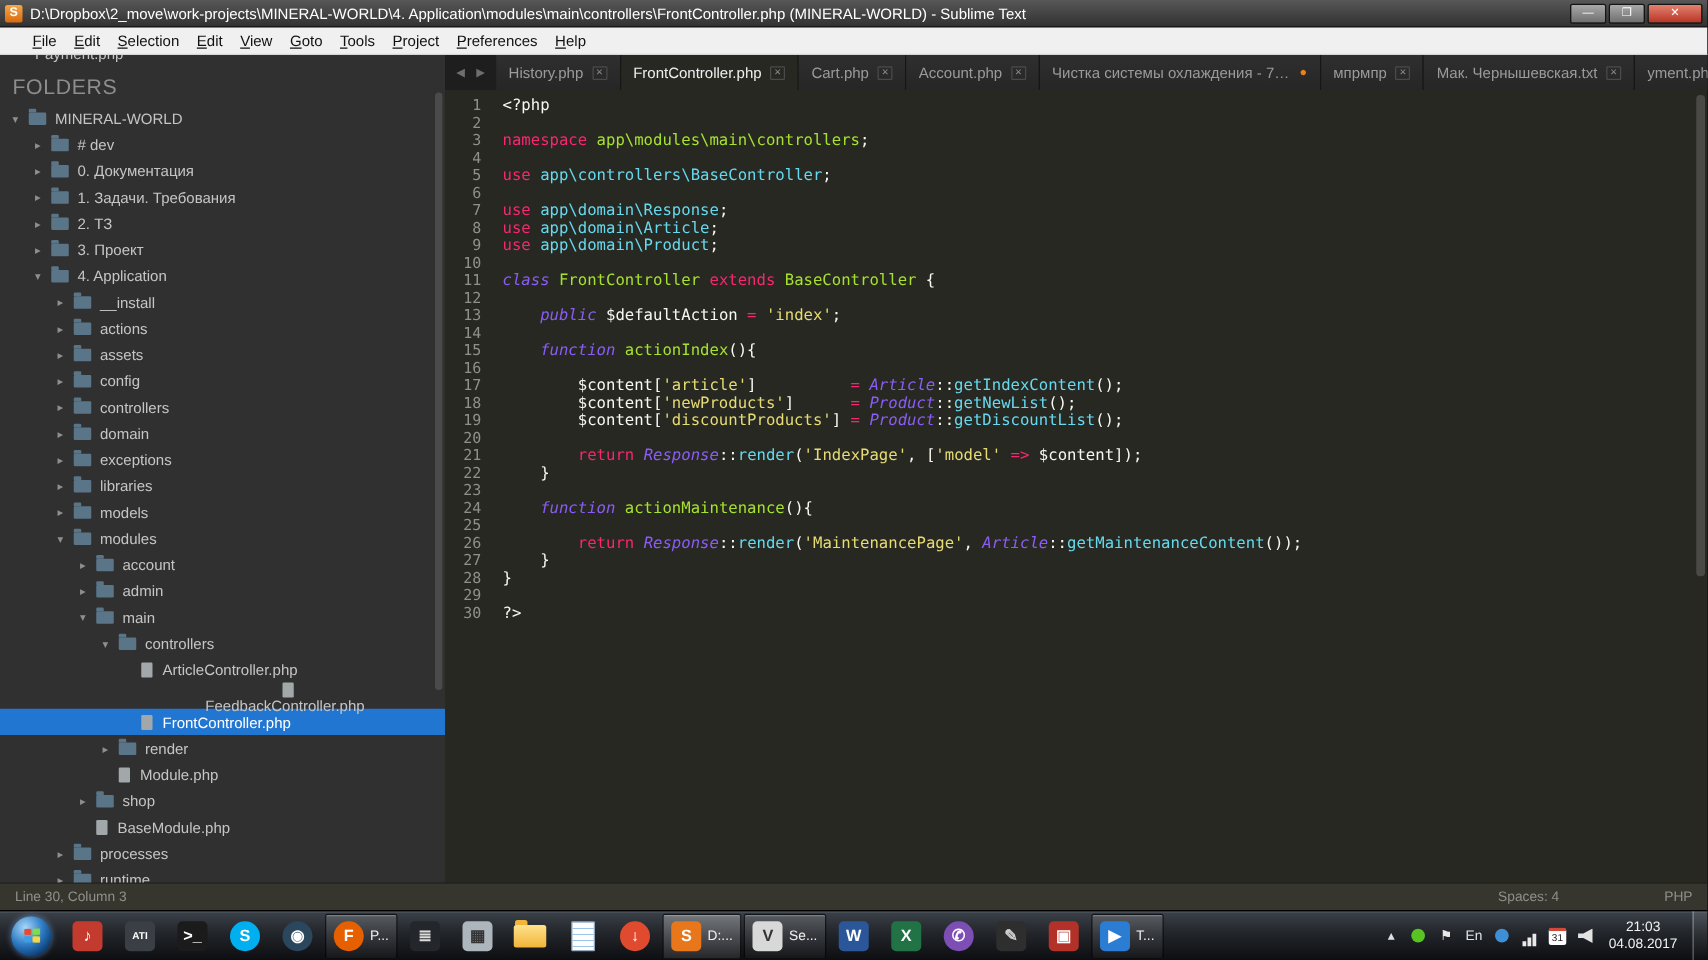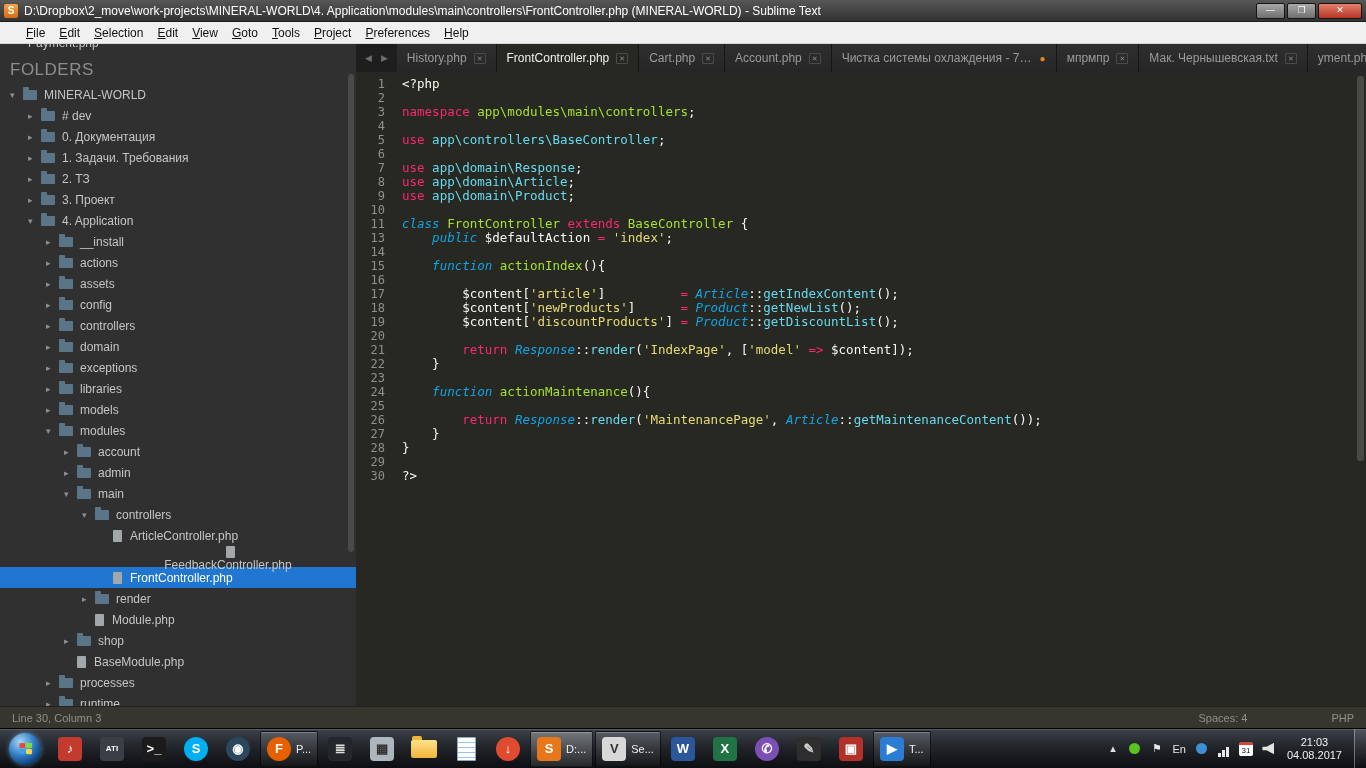--- a/index.html
+++ b/index.html
@@ -68,21 +68,21 @@
   .tab-close { font-size:7px; color:#8a8a8a; border:1px solid #4a4a4a; border-radius:1px; padding:1px 2px; line-height:1; flex:none; }
   .tab-dot { color:#e8821e; font-size:10px; flex:none; }
 
   .code { flex:1; position:relative; overflow:hidden; padding-top:5px; }
   .code-line { display:flex; height:14px; line-height:14px; font-family:"DejaVu Sans Mono", monospace; font-size:12.5px; }
   .ln { width:46px; flex:none; text-align:right; padding-right:17px; color:#8f908a; font-size:12px; }
   .lc { white-space:pre; color:#f8f8f2; }
   .c-d { color:#f8f8f2; }
   .c-k { color:#f92672; }
   .c-b { color:#66d9ef; }
-  .c-bi { color:#0ea5e9; font-style:italic; }
+  .c-bi { color:#8b5cf6; font-style:italic; }
   .c-g { color:#a6e22e; }
   .c-s { color:#e6db74; }
   .v-scroll { position:absolute; top:4px; right:2px; width:7px; height:385px; background:#6c6c68; border-radius:3px; opacity:.5; }
 
   
   .statusbar { height:22px; flex:none; background:#36362f; border-top:1px solid #23231e; display:flex; align-items:center; padding:0 12px; color:#90908a; font-size:11px; }
   .status-left { flex:1; }
   .status-spaces { margin-right:84px; }
 
   
@@ -390,20 +390,24 @@
             </div>
             <div class="code-line">
               <span class="ln">10</span>
               <span class="lc"></span>
             </div>
             <div class="code-line">
               <span class="ln">11</span>
               <span class="lc"><span class="c-bi">class </span><span class="c-g">FrontController </span><span class="c-k">extends </span><span class="c-g">BaseController </span><span class="c-d">{</span></span>
             </div>
             <div class="code-line">
+              <span class="ln">12</span>
+              <span class="lc"></span>
+            </div>
+            <div class="code-line">
               <span class="ln">13</span>
               <span class="lc"><span class="c-d">    </span><span class="c-bi">public </span><span class="c-d">$defaultAction </span><span class="c-k">= </span><span class="c-s">'index'</span><span class="c-d">;</span></span>
             </div>
             <div class="code-line">
               <span class="ln">14</span>
               <span class="lc"></span>
             </div>
             <div class="code-line">
               <span class="ln">15</span>
               <span class="lc"><span class="c-d">    </span><span class="c-bi">function </span><span class="c-g">actionIndex</span><span class="c-d">(){</span></span>

